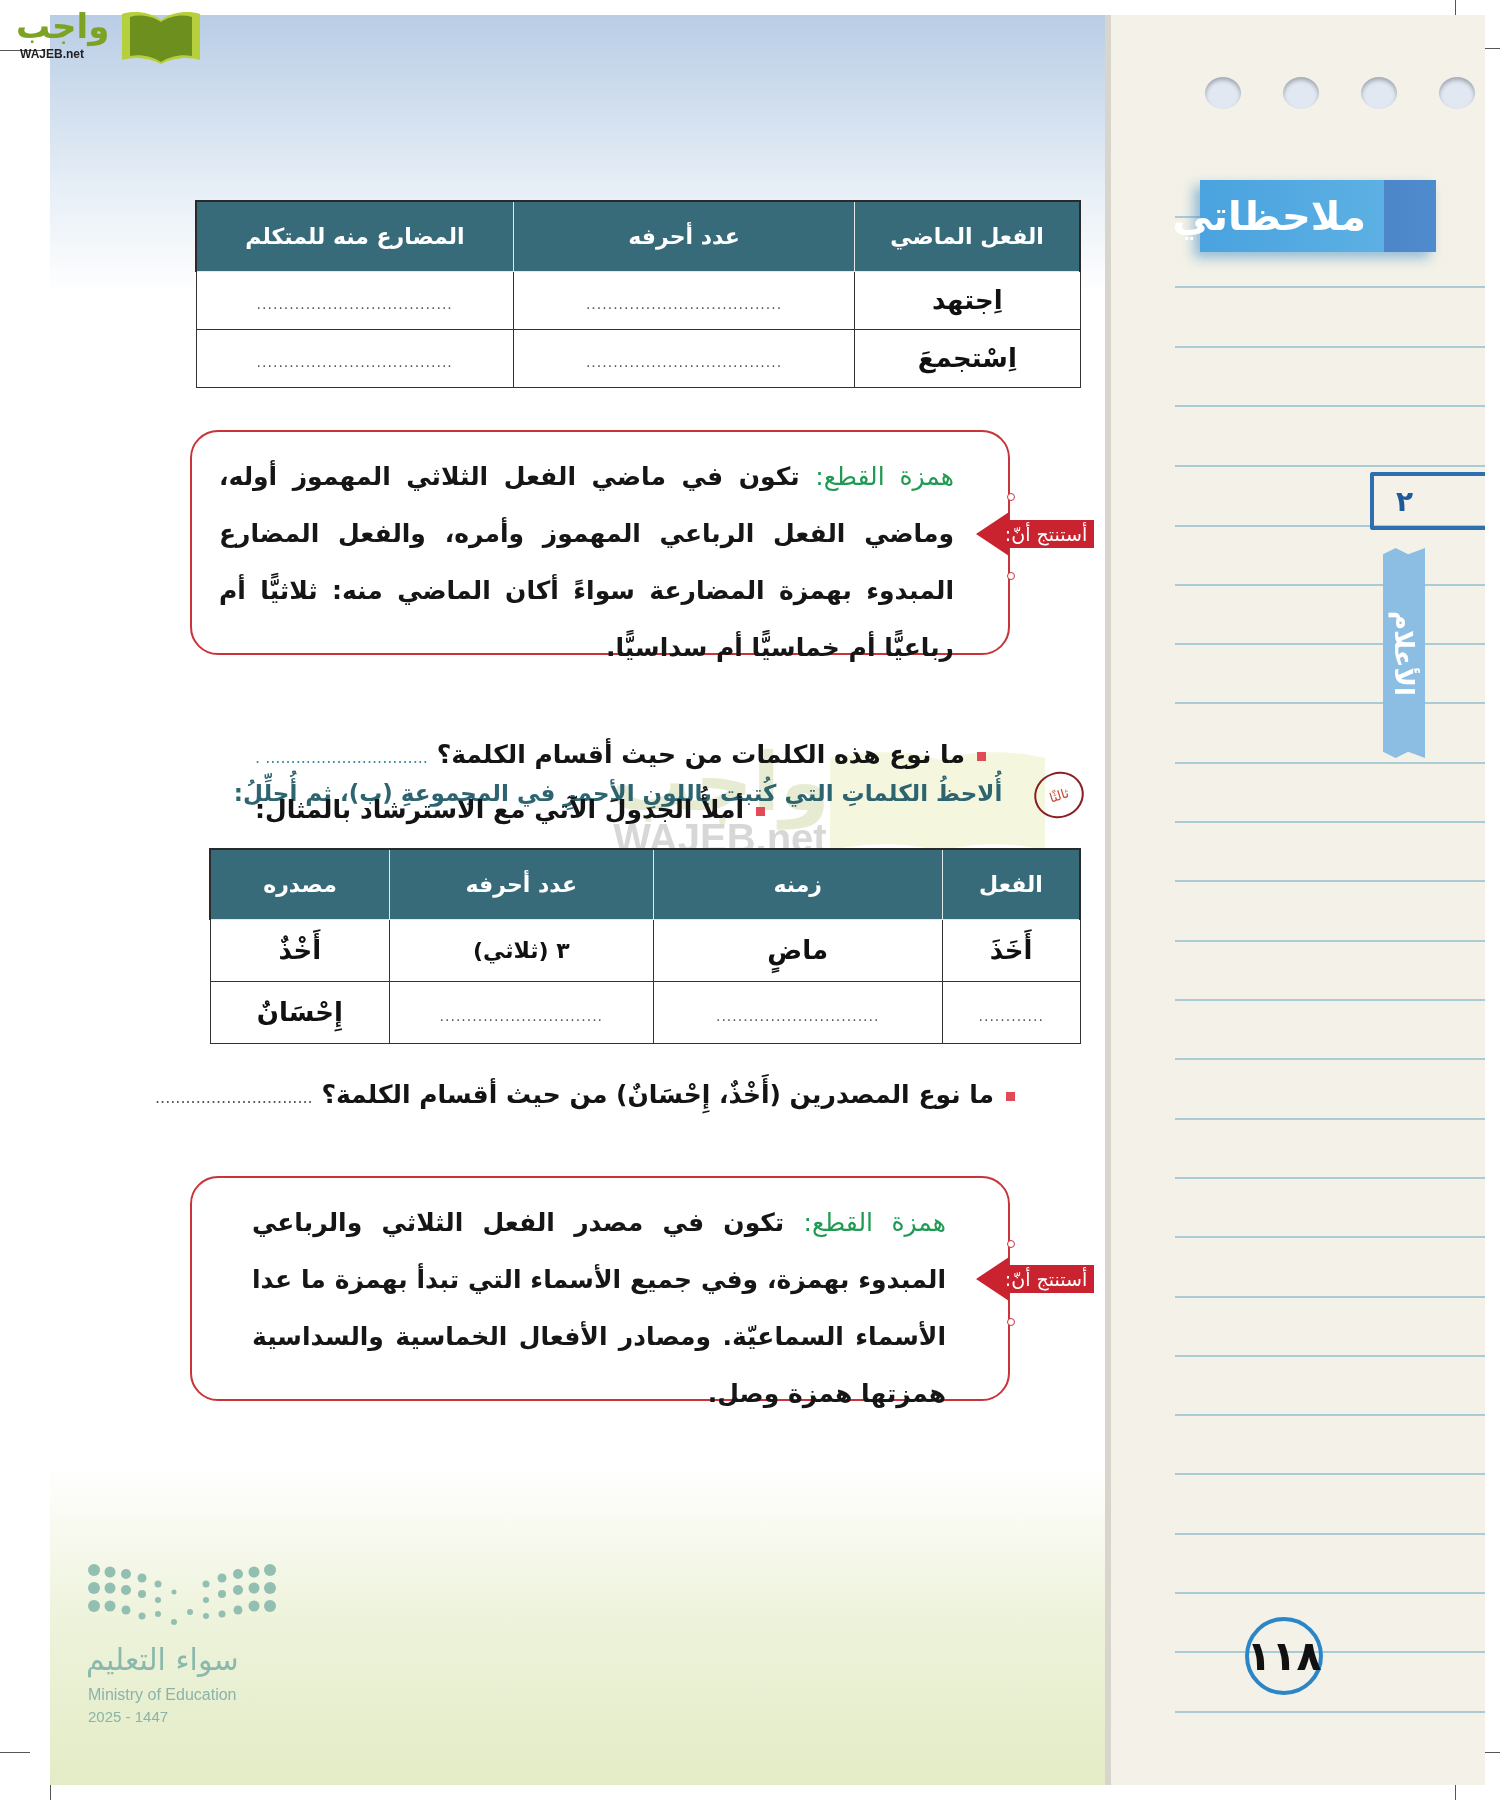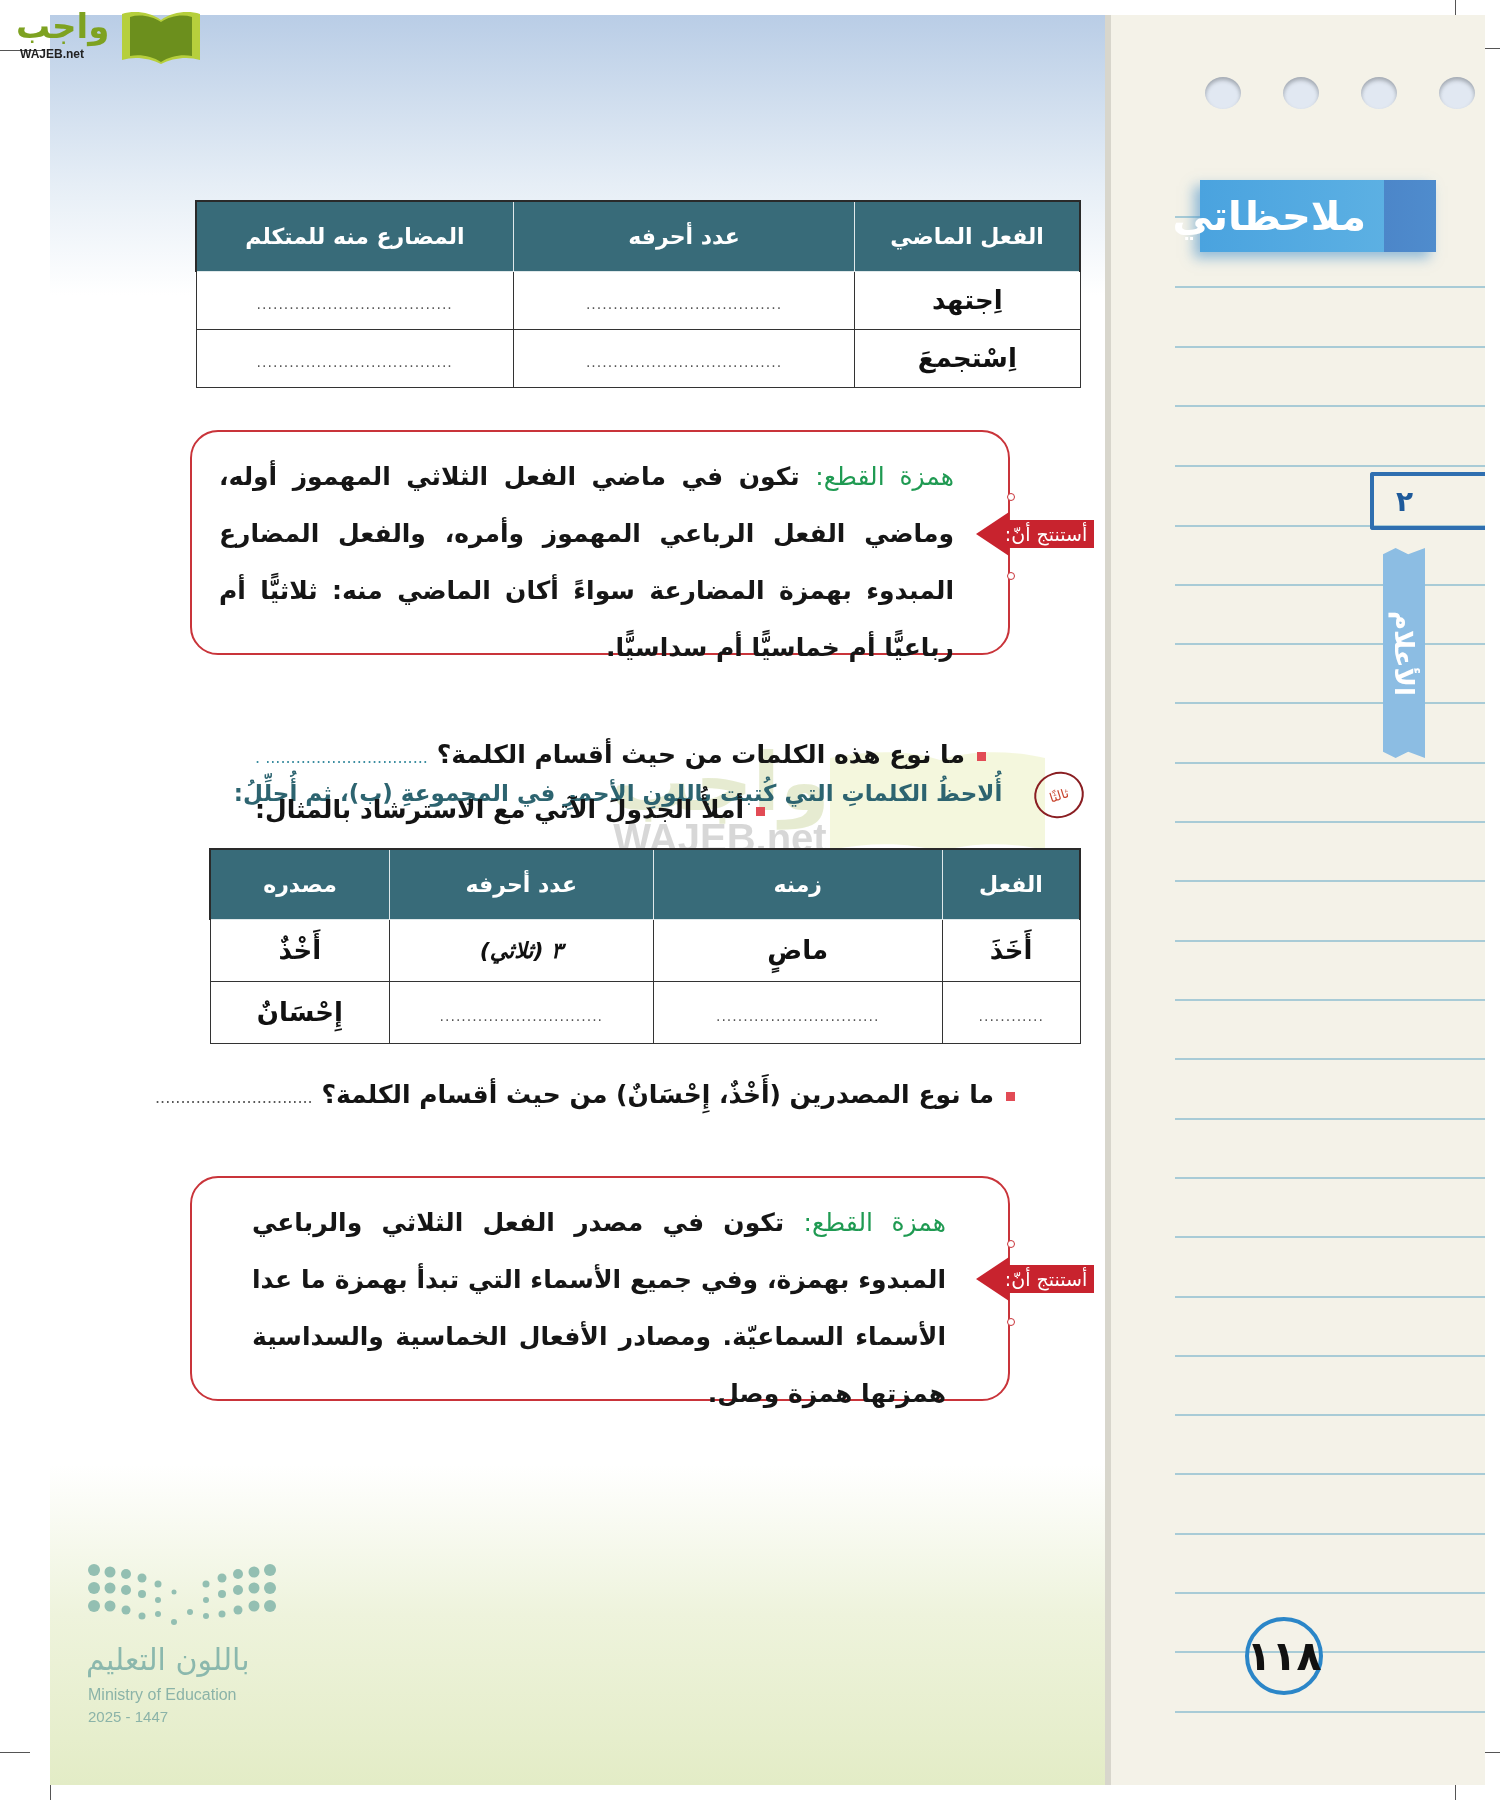--- a/index.html
+++ b/index.html
@@ -187,21 +187,21 @@
       <th style="width:138px;">الفعل</th>
       <th style="width:290px;">زمنه</th>
       <th style="width:264px;">عدد أحرفه</th>
       <th style="width:180px;">مصدره</th>
     </tr>
   </thead>
   <tbody>
     <tr style="height:62px;">
       <td>أَخَذَ</td>
       <td>ماضٍ</td>
-      <td style="font-size:22px;font-style:italic;">٣ (ثلاثي)</td>
+      <td style="font-size:22px;">٣ (ثلاثي)</td>
       <td>أَخْذٌ</td>
     </tr>
     <tr style="height:62px;">
       <td><span class="dots">............</span></td>
       <td><span class="dots">..............................</span></td>
       <td><span class="dots">..............................</span></td>
       <td>إِحْسَانٌ</td>
     </tr>
   </tbody>
 </table>
@@ -289,16 +289,16 @@
         <circle cx="152" cy="30" r="5"></circle>
         <circle cx="136" cy="34" r="4"></circle>
         <circle cx="120" cy="40" r="3"></circle>
       <circle cx="184" cy="46" r="6"></circle>
         <circle cx="168" cy="46" r="5.5"></circle>
         <circle cx="152" cy="50" r="4.5"></circle>
         <circle cx="136" cy="54" r="3.5"></circle>
         <circle cx="120" cy="56" r="3"></circle>
     </g>
   </svg>
-  <div class="moe-ar">باللون التعليم</div>
+  <div class="moe-ar">سواء التعليم</div>
   <div class="moe-en">Ministry of Education</div>
   <div class="moe-year">2025 - 1447</div>
 </div>
 
 </body></html>

